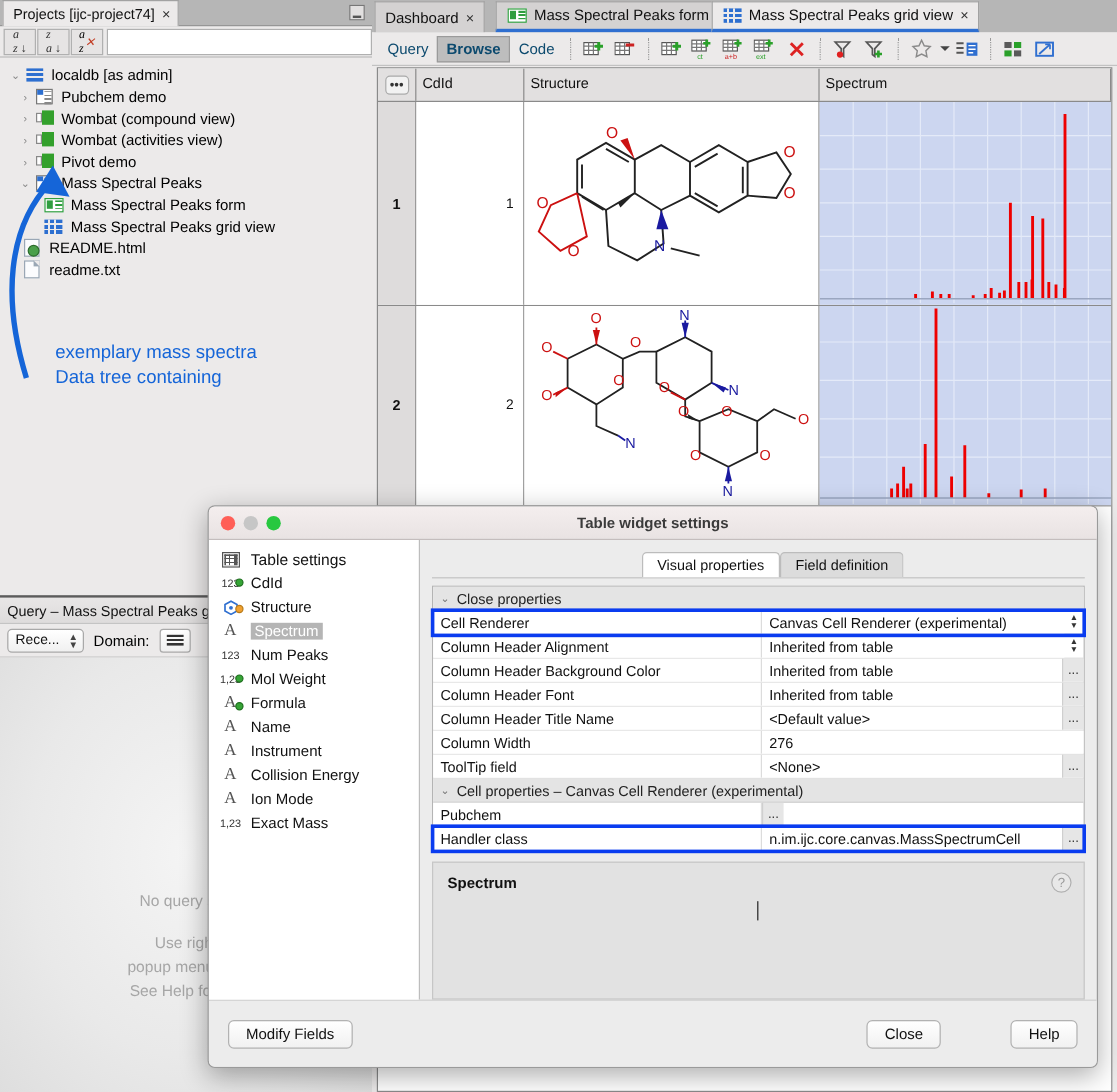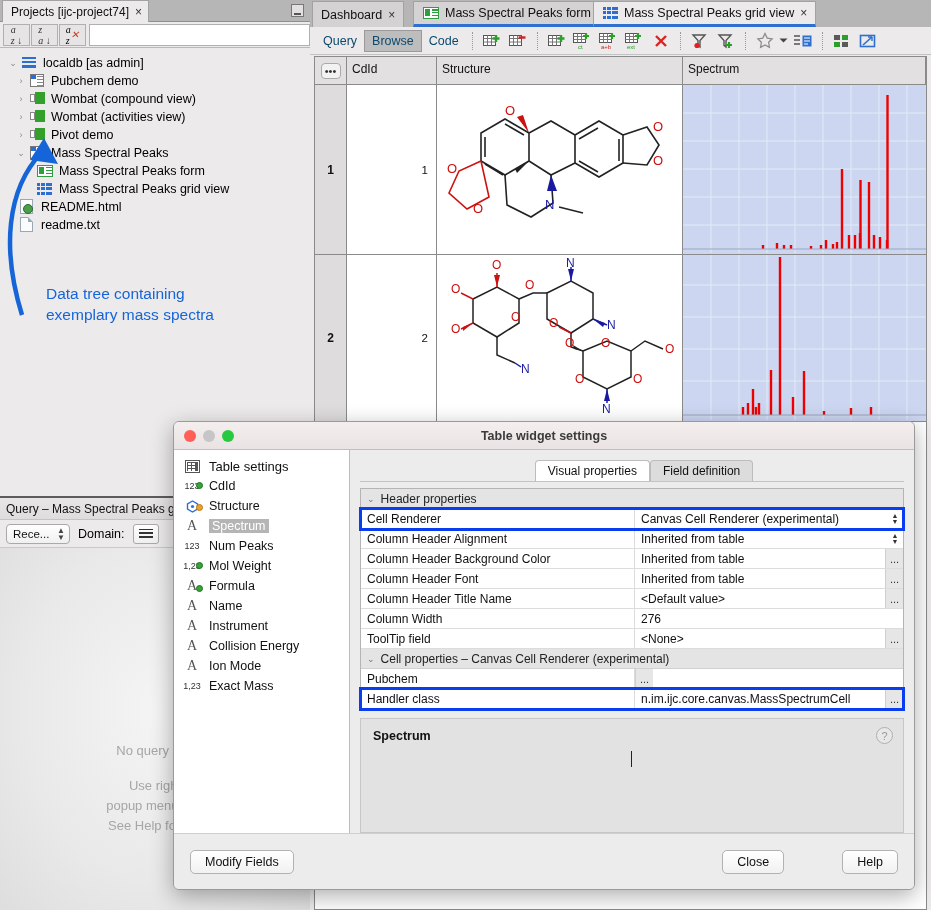--- a/index.html
+++ b/index.html
@@ -145,21 +145,21 @@
   .mtab.sel-blue { border-bottom:3px solid #2f6fd0; }
   .mtab .xb { font-size:12px; color:#333; }
 
   .toolbar2 {
     position:absolute; left:0; top:27px; width:621px; height:28px;
     background:#eceaea; border-bottom:1px solid #c2c2c2;
     display:flex; align-items:center; padding-left:6px; gap:0px;
   }
   .tbtn { height:22px; padding:0 7px; display:flex;align-items:center;
     font-size:12.5px; color:#0c4a6e; }
-  .tbtn.on { background:#bdbdbd; font-weight:normal; border:1px solid #9a9a9a;}
+  .tbtn.on { background:#bdbdbd; font-weight:bold; border:1px solid #9a9a9a;}
   .tsep { width:1px; height:18px; border-left:1px dotted #9a9a9a; margin:0 6px; }
   .ticon2 { width:26px;height:22px; display:flex;align-items:center;justify-content:center; position:relative;}
 
   
   .grid-outer { position:absolute; left:4px; top:56px; width:613px; height:854px; background:#fff;
      border:1px solid #8a8a8a; overflow:hidden;}
   .grid-head { display:flex; height:28px; background:#e2e0e0; border-bottom:1px solid #8a8a8a;}
   .gh-corner { width:32px; border-right:1px solid #8a8a8a; display:flex;align-items:center;justify-content:center;}
   .gh-corner .dots { width:20px;height:16px;border:1px solid #aaa;border-radius:4px;background:#f2f2f2;
       display:flex;align-items:center;justify-content:center;font-size:11px;color:#333;letter-spacing:0px;}
@@ -354,22 +354,22 @@
         <span>readme.txt</span>
       </div>
     </div>
 
     <svg id="arrow-svg" viewBox="0 0 120 200">
       <path d="M 22 185 C 2 120, 6 60, 42 22" stroke="#1565d8" stroke-width="4.5" fill="none"></path>
       <polygon points="44,8 58,34 30,30" fill="#1565d8"></polygon>
     </svg>
 
     <div id="annot-text">
+      <div>exemplary mass spectra</div>
       <div>Data tree containing</div>
-      <div>exemplary mass spectra</div>
     </div>
   </div>
 
   <div id="query-panel">
     <div class="qtitlebar">
       <span>Query – Mass Spectral Peaks gr</span>
     </div>
     <div class="qtoolbar">
       <div class="combo-sm">
         <span>Rece...</span>
@@ -768,21 +768,21 @@
 
       <div class="dlg-right">
         <div class="tabs-row">
           <div class="vtab active">Visual properties</div>
           <div class="vtab">Field definition</div>
         </div>
 
         <div class="prop-wrap">
           <div class="pgroup">
             <span class="chev">⌄</span>
-            <span>Header properties</span>
+            <span>Close properties</span>
           </div>
 
           <div class="prow hl">
             <div class="k">Cell Renderer</div>
             <div class="v">Canvas Cell Renderer (experimental)</div>
             <div class="spin">▲<br>▼</div>
           </div>
           <div class="prow">
             <div class="k">Column Header Alignment</div>
             <div class="v">Inherited from table</div>

